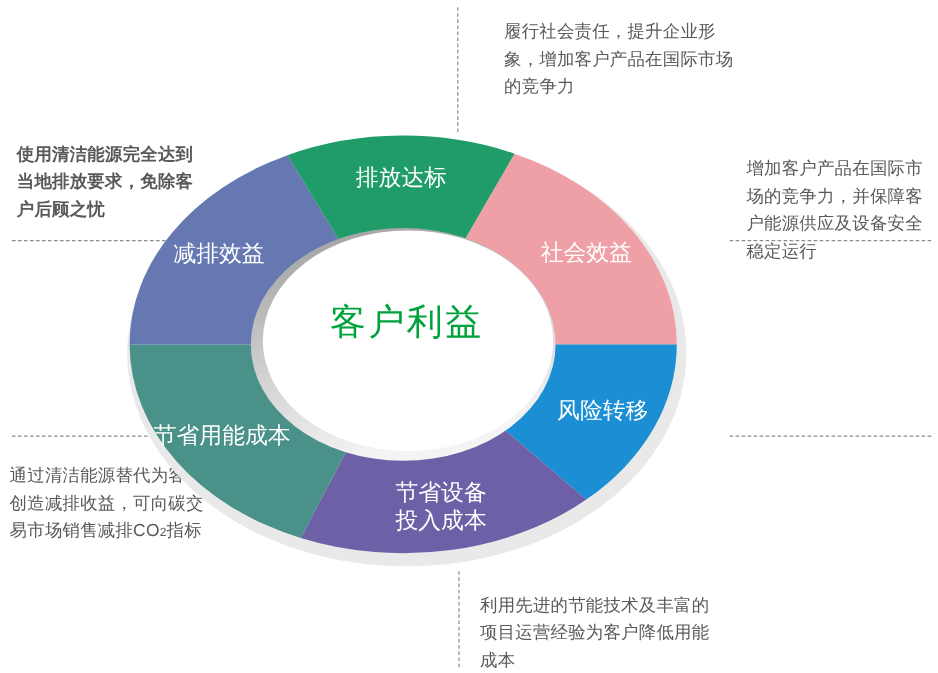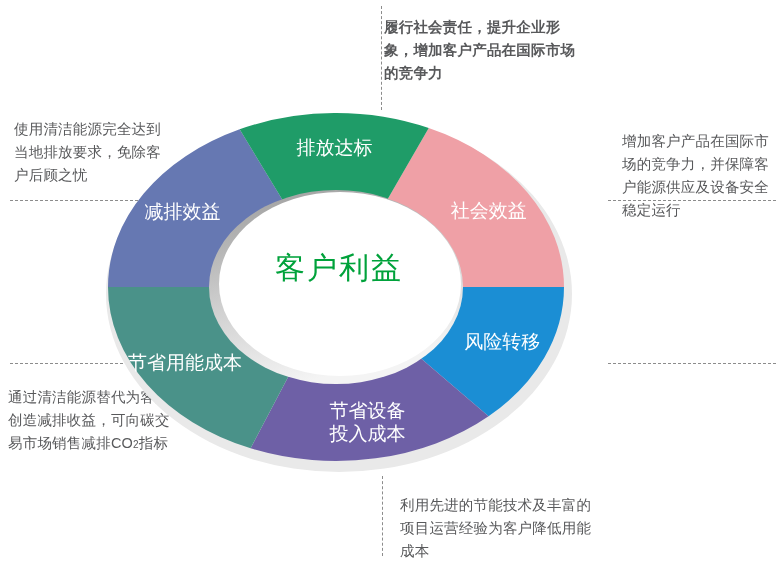--- a/index.html
+++ b/index.html
@@ -37,22 +37,22 @@
 
   
   .note {
     position: absolute;
     font-size: 14.5px;
     line-height: 23px;
     color: #58595b;
     letter-spacing: 0.2px;
     white-space: pre-wrap;
   }
-  .note-top      { left: 384px; top: 16px;  width: 200px; font-weight: bold; }
-  .note-left-up  { left: 14px;  top: 118px; width: 160px; }
+  .note-top      { left: 420px; top: 16px;  width: 200px; }
+  .note-left-up  { left: 14px;  top: 118px; width: 160px; font-weight: bold; }
   .note-right-up { left: 622px; top: 130px; width: 160px; }
   .note-left-dn  { left: 8px;   top: 386px; width: 170px; }
   .note-right-dn { left: 622px; top: 386px; width: 150px; }
   .note-bottom   { left: 400px; top: 494px; width: 200px; }
 
   
   .donut-wrap {
     position: absolute;
     left: 96px;
     top: 104px;

